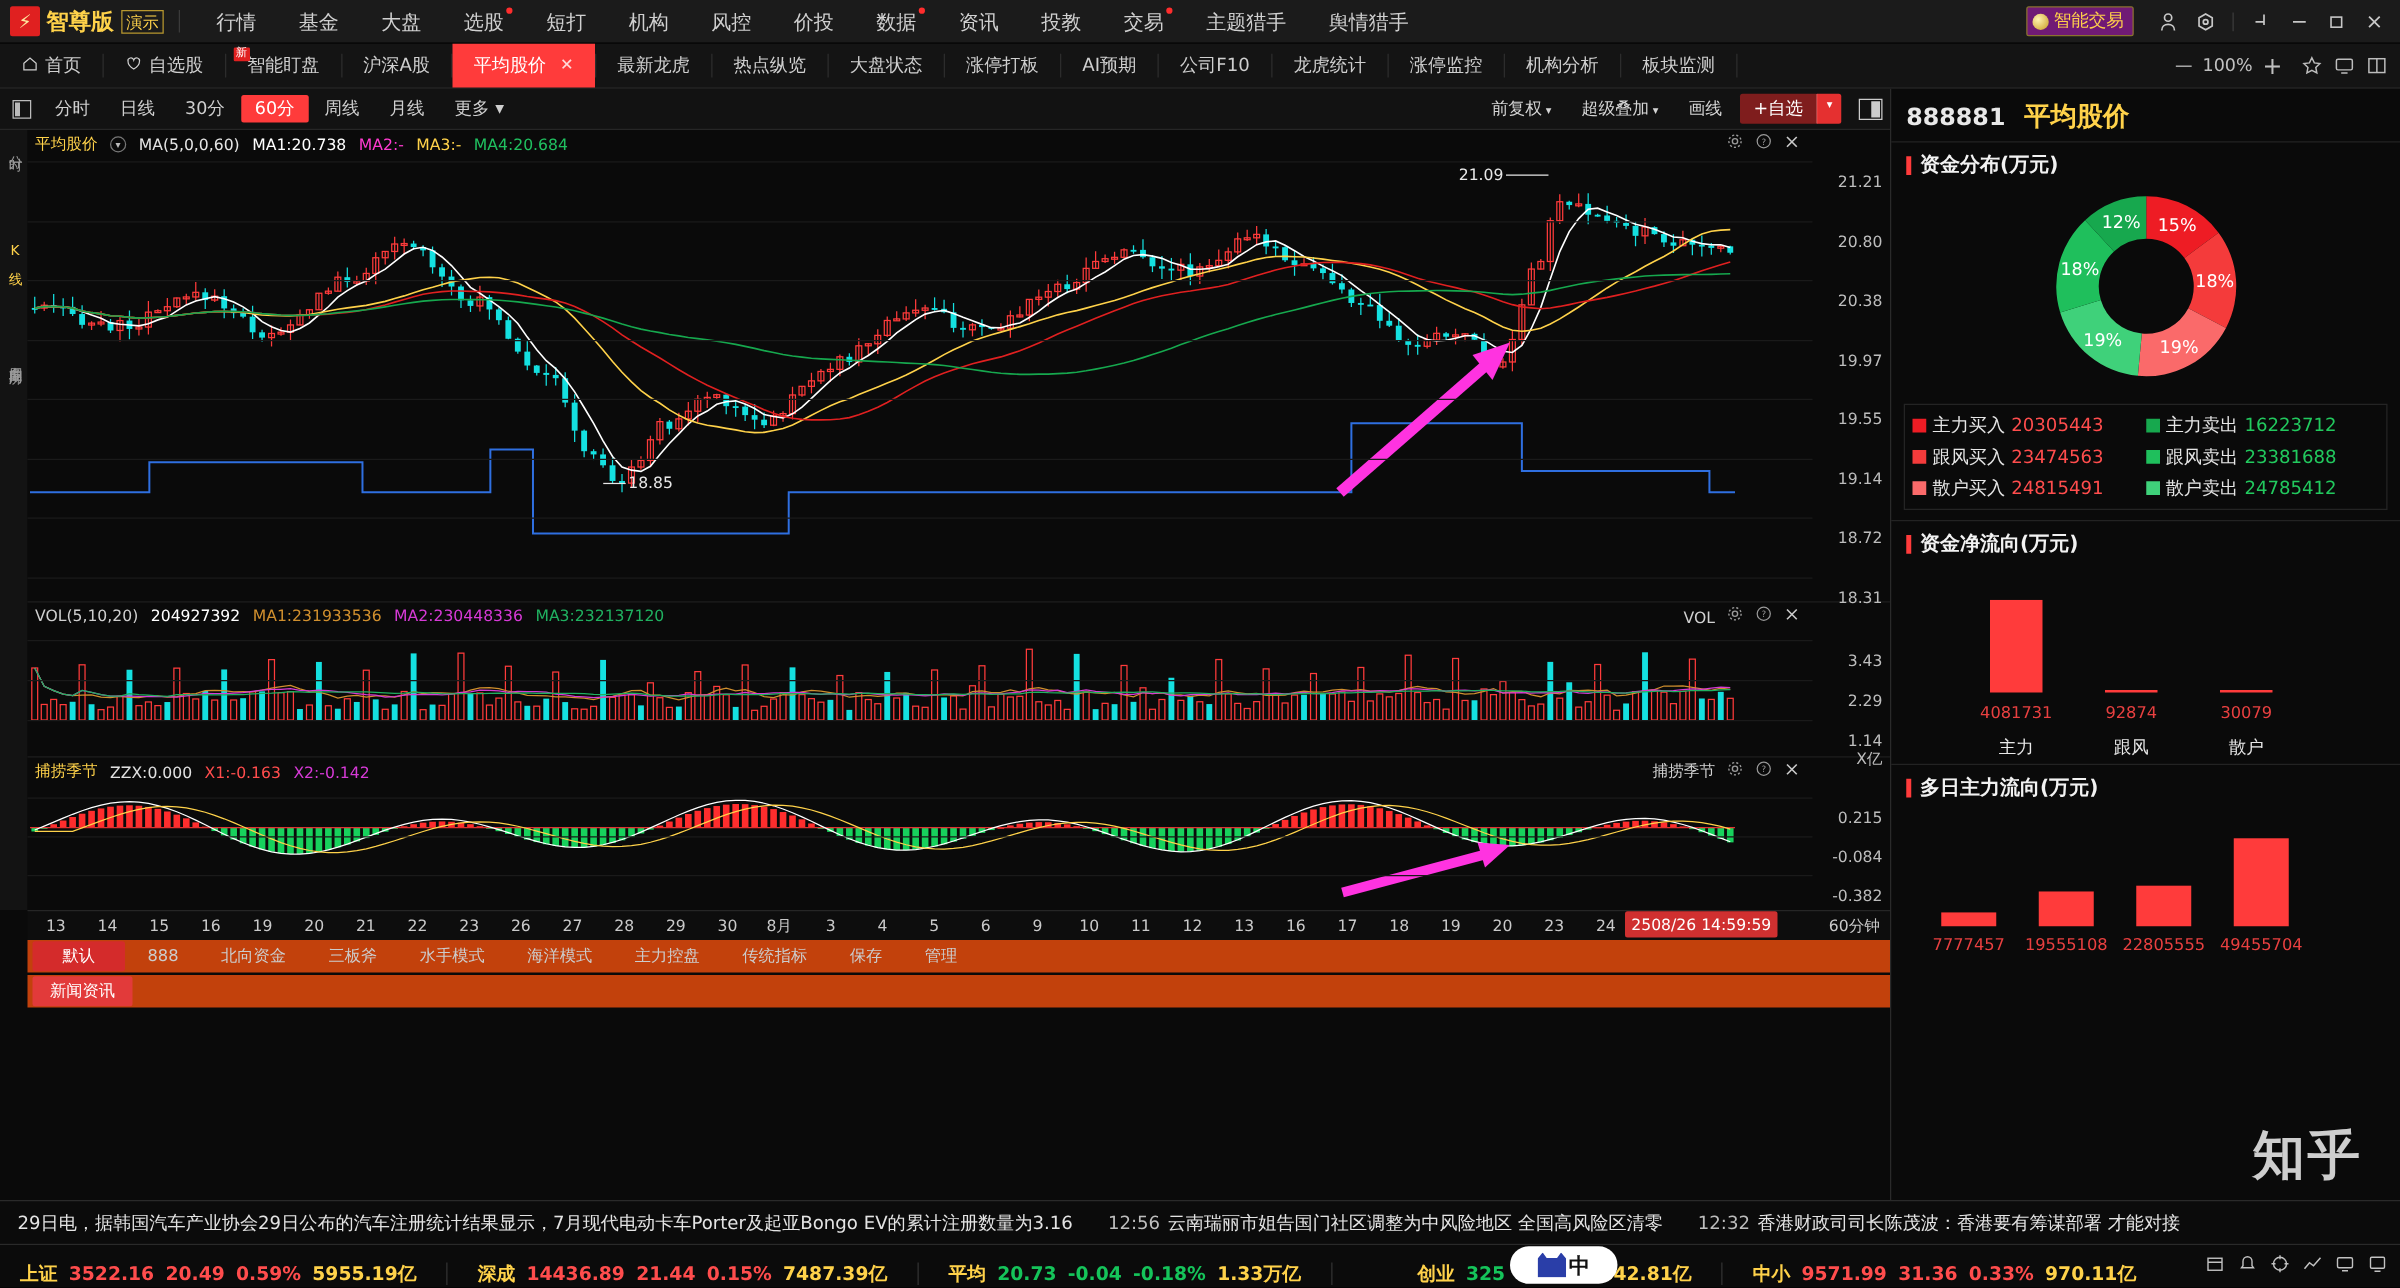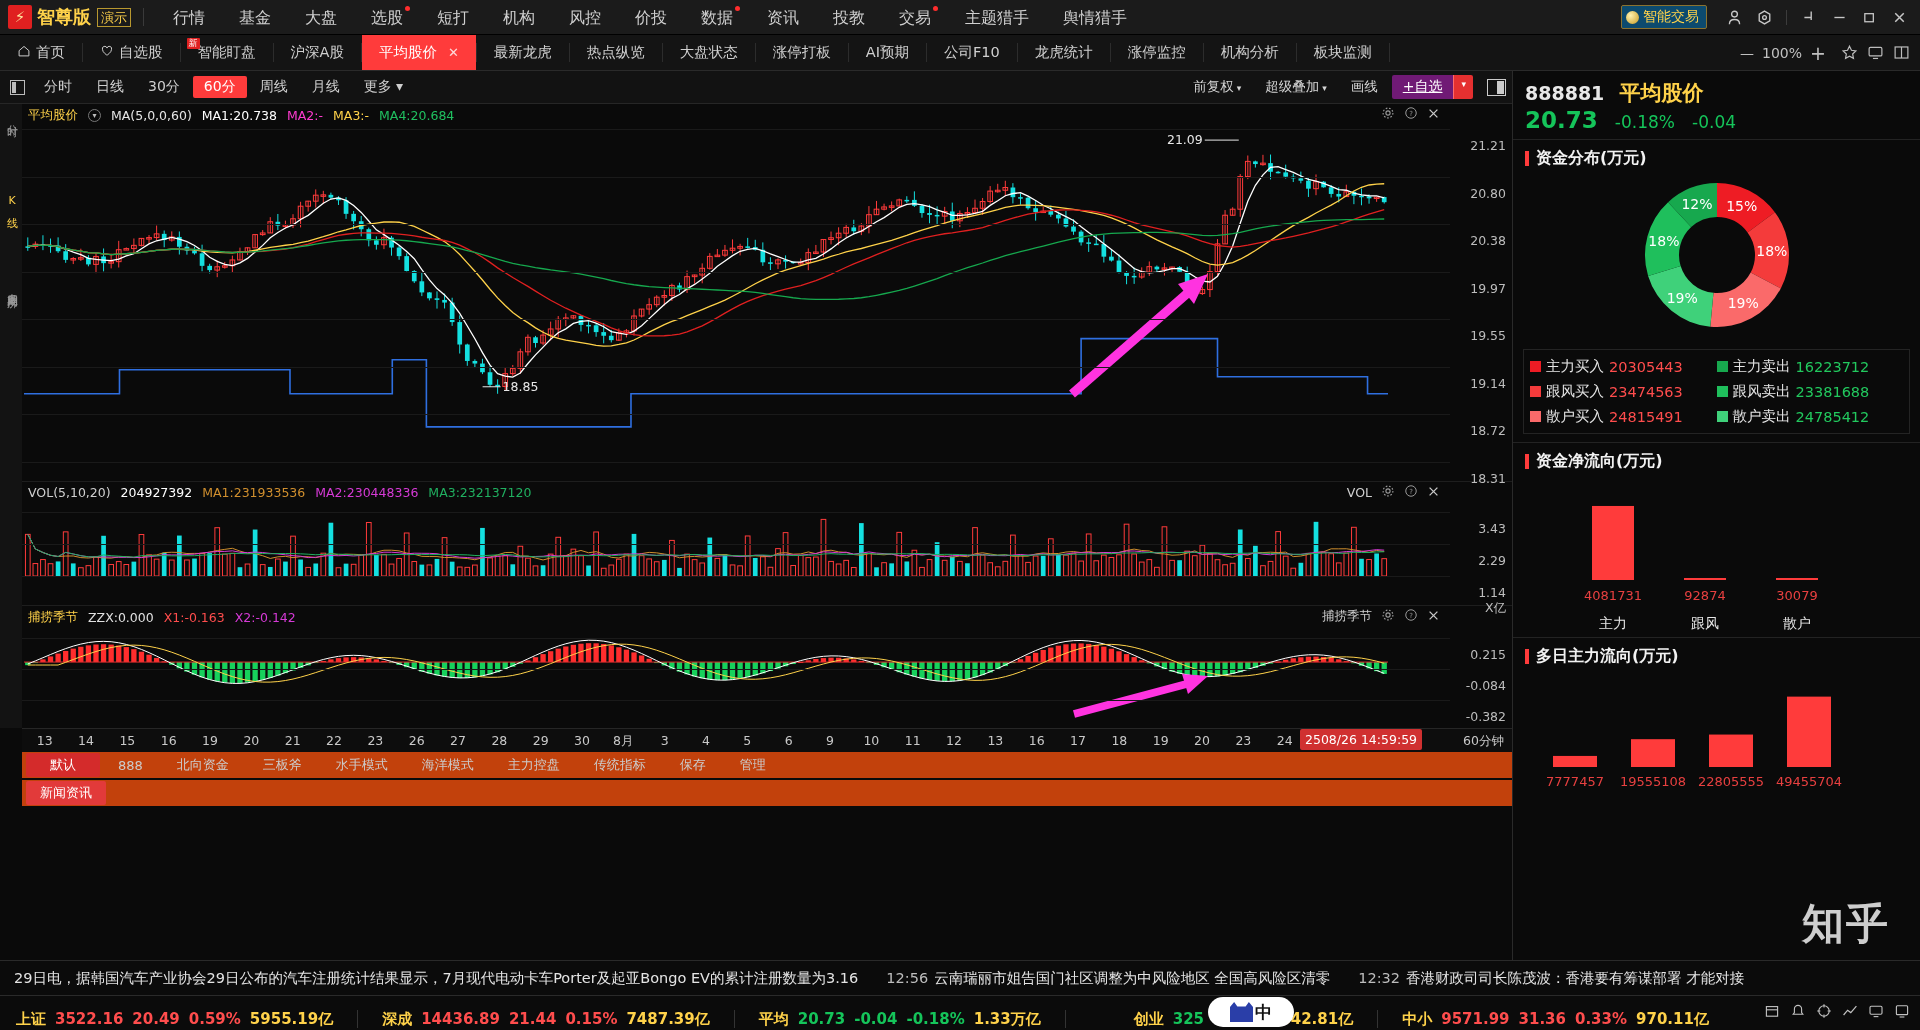--- a/index.html
+++ b/index.html
@@ -33,21 +33,21 @@
   .tb-item {
     position:relative; color:#d0d0d0; font-size:16px; padding:0 17px;
     line-height:35px; cursor:default; white-space:nowrap;
   }
   .tb-dot {
     position:absolute; top:6px; right:10px; width:5px; height:5px;
     background:#ff2d2d; border-radius:50%;
   }
   .tb-right { margin-left:auto; display:flex; align-items:center; padding-right:6px; }
   .smart-trade {
-    border:1px solid #8a7230; background:#0c4a6e; color:#ffd24a; font-size:14px;
+    border:1px solid #8a7230; background:#701a75; color:#ffd24a; font-size:14px;
     padding:2px 7px 2px 4px; display:flex; align-items:center; gap:4px; margin-right:12px;
     border-radius:2px;
   }
   .smart-trade .coin {
     width:13px;height:13px;border-radius:50%;
     background:radial-gradient(circle at 35% 35%, #fff3b0, #c79a20);
   }
   .tb-icon {
     width:30px; height:30px; display:flex; align-items:center; justify-content:center;
     color:#c7c7c7;
@@ -82,21 +82,21 @@
     background:#121212; display:flex; align-items:center;
     border-bottom:1px solid #262626;
   }
   .ct-sq { width:15px;height:15px;border:1.5px solid #bbb; margin:0 8px 0 10px; position:relative;}
   .ct-sq:before{content:"";position:absolute;left:1px;top:1px;width:4px;height:11px;background:#bbb;}
   .ct-item { font-size:14px; color:#cfcfcf; padding:2px 11px; }
   .ct-item.active { background:#ff3b3b; color:#fff; border-radius:2px; }
   .ct-right { margin-left:auto; display:flex; align-items:center; gap:4px; padding-right:6px;}
   .ct-drop { font-size:13.5px; color:#d5d5d5; padding:2px 10px; }
   .btn-zixuan {
-    background:#701a75; color:#fff; font-size:14px; padding:3px 11px; border-radius:2px 0 0 2px;text-decoration:underline;
+    background:#7f1d1d; color:#fff; font-size:14px; padding:3px 11px; border-radius:2px 0 0 2px;
   }
   .btn-zixuan-arrow {
     background:#e53030; color:#fff; font-size:9px; padding:4px 7px; border-radius:0 2px 2px 0;
     border-left:1px solid #ff6a6a;
   }
   .split-icon { width:19px;height:17px;border:1.5px solid #ccc; margin-left:10px; position:relative; }
   .split-icon:after{content:"";position:absolute;right:1px;top:1px;bottom:1px;width:7px;background:#ccc;}
 
   
   .leftrail {
@@ -1331,25 +1331,20 @@
   <div class="btnrow" id="btnrow2" style="top:780px;">
       <div class="bbtn redalt">新闻资讯</div>
     </div>
 
   <div class="sidebar">
     <div class="sb-quote">
       <div>
         <span class="sb-code">888881</span>
         <span class="sb-name">平均股价</span>
       </div>
-      <div>
-        <span class="sb-price">20.73</span>
-        <span class="sb-chg">-0.18%</span>
-        <span class="sb-chg">-0.04</span>
-      </div>
     </div>
 
     <div class="sec-title">
       <span class="sec-bar"></span>
       <span>资金分布(万元)</span>
     </div>
     <div style="height:170px;position:relative;">
       <svg id="donut" width="408" height="170">
           <path d="M 204 10
                A 72 72 0 0 1 261.85178073398464 39.13776177208004

